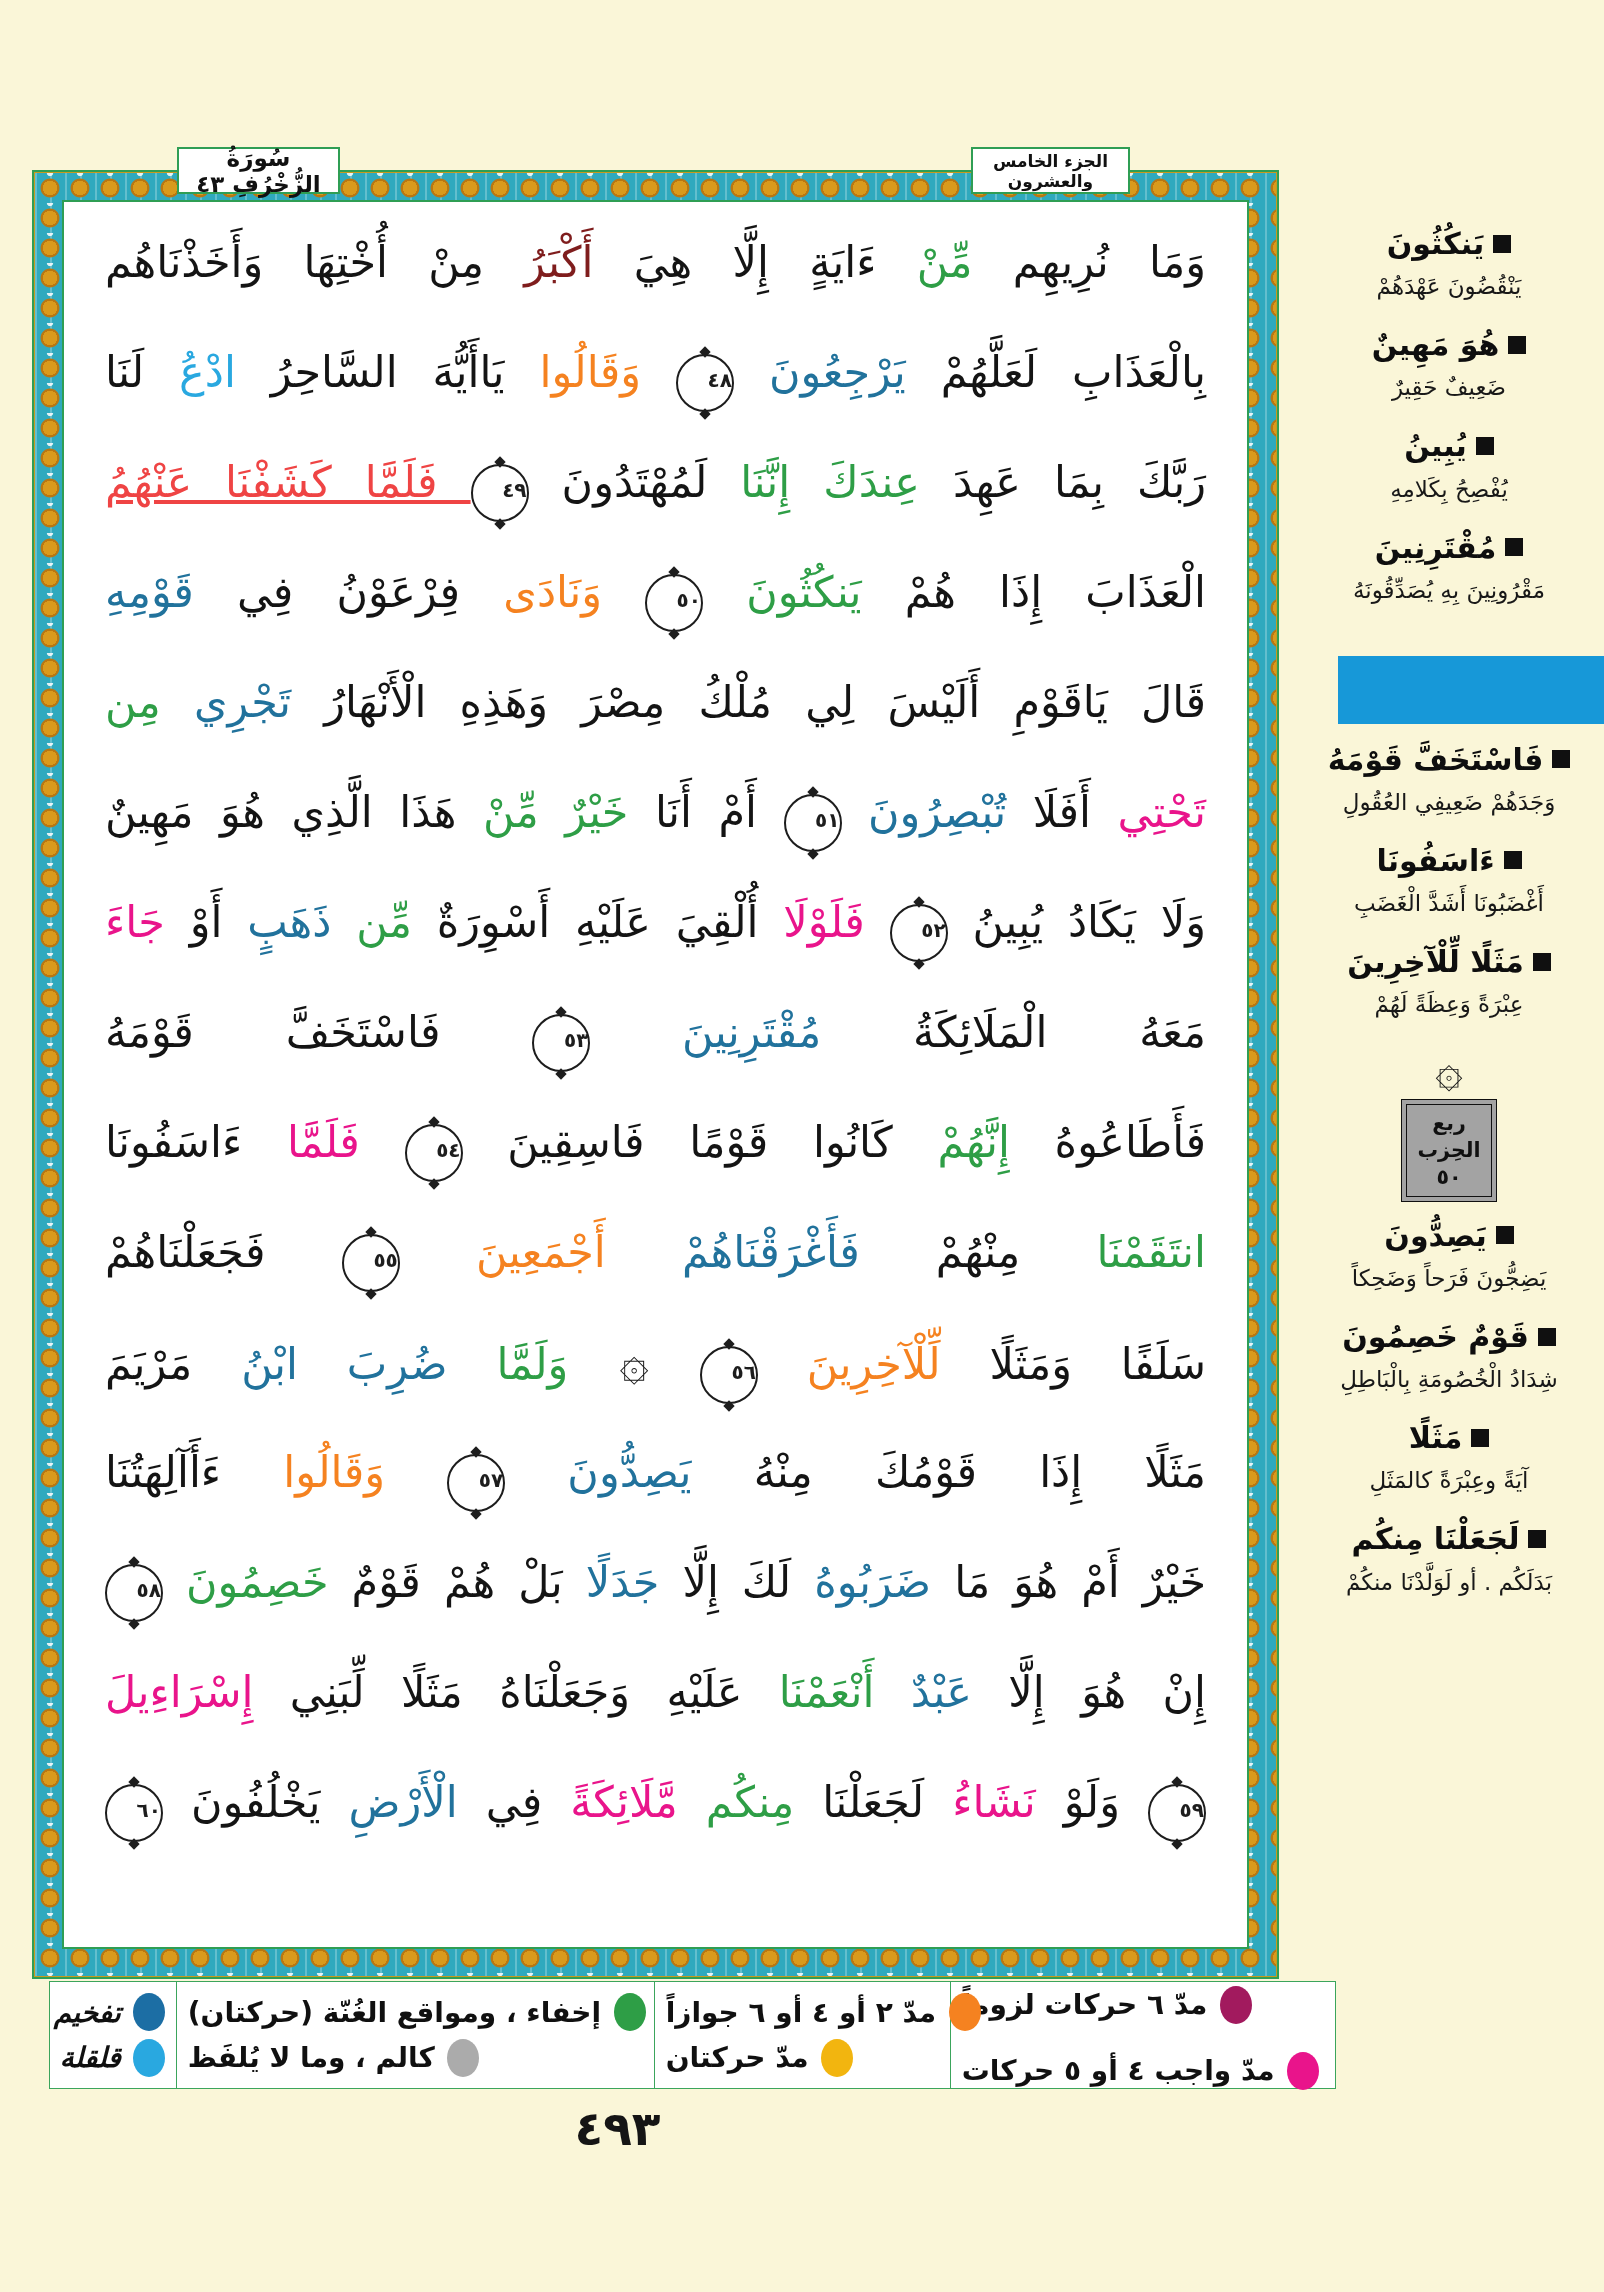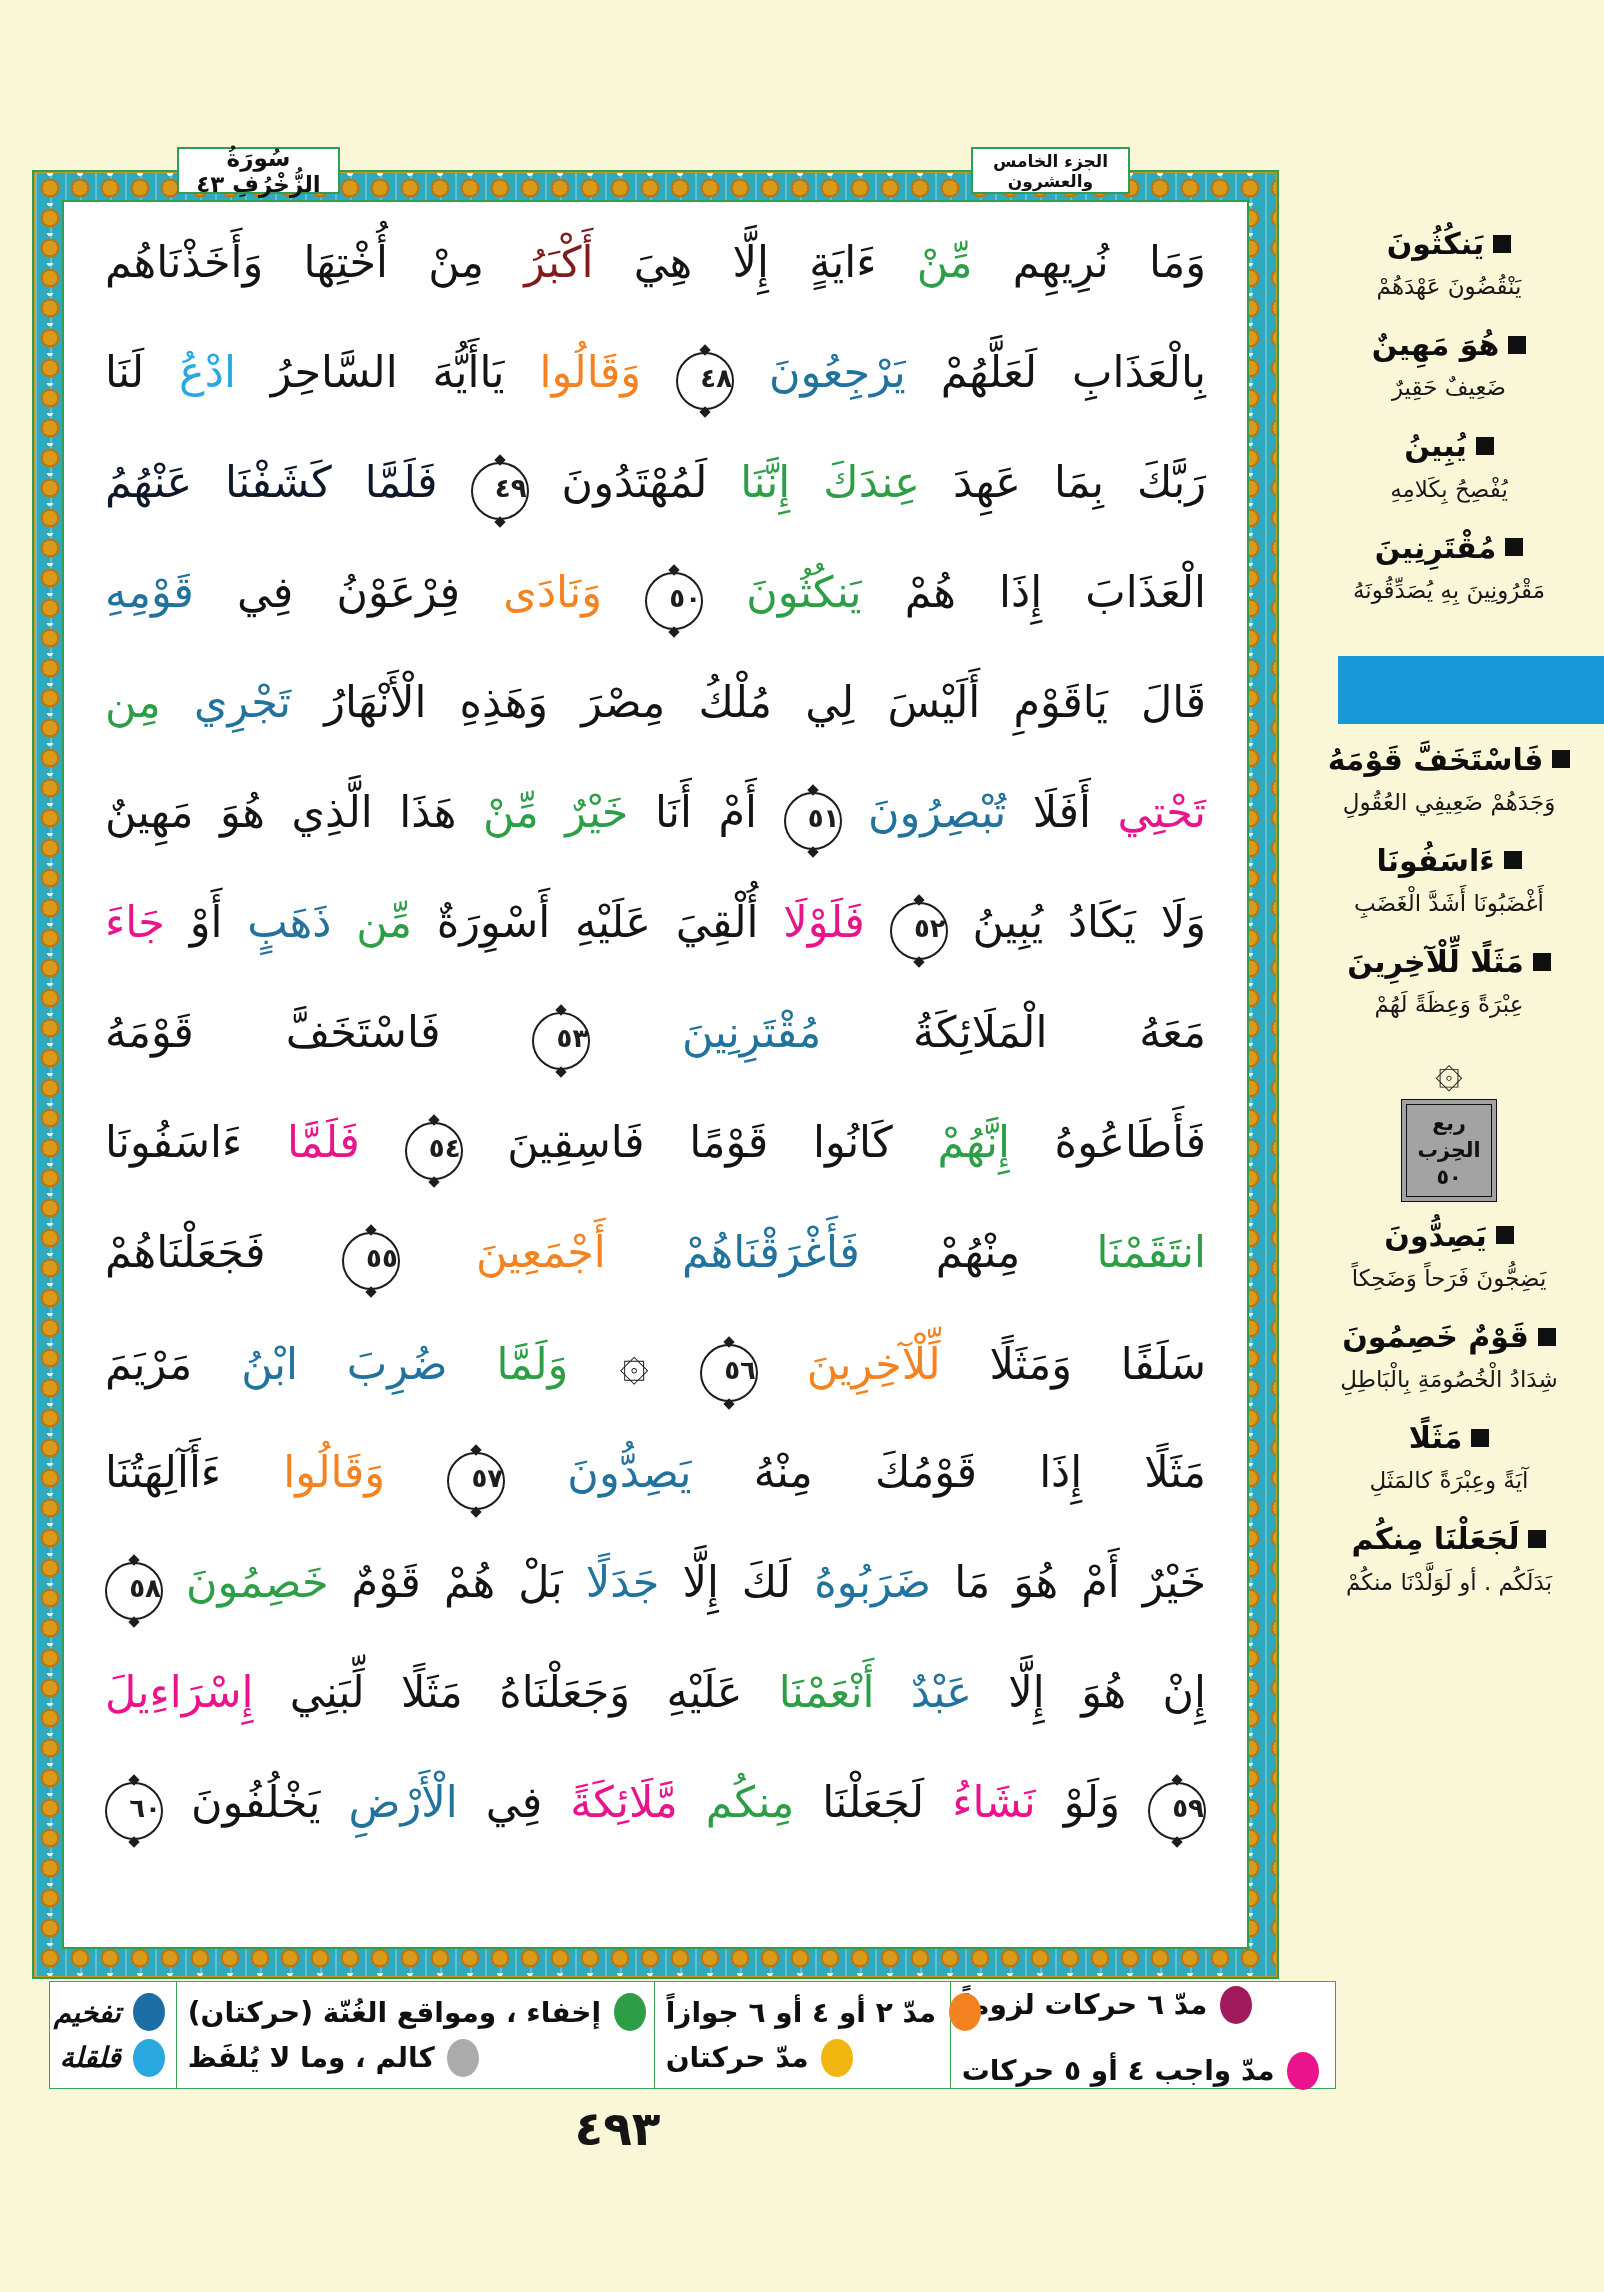--- a/index.html
+++ b/index.html
@@ -23,21 +23,21 @@
   .inner{width:100%;height:100%;box-sizing:border-box;background:#fff;
     border:2.7px solid #2F9E54;position:relative;}
   
   .textblock{position:absolute;top:5.4px;bottom:5.4px;left:41px;right:41px;}
   .qline{height:110px;line-height:110px;font-size:43px;direction:rtl;
     white-space:nowrap;text-align:justify;text-align-last:justify;
     font-weight:500;}
   .qline span{vertical-align:baseline;}
   .vnum{display:inline-block;width:54px;height:54px;line-height:48px;
     border:2.7px double #1d1d1d;border-radius:50%;text-align:center;
-    font-size:26px;font-weight:bold;color:#1d1d1d;background:#fff;
+    font-size:20px;font-weight:bold;color:#1d1d1d;background:#fff;
     vertical-align:-12.5px;position:relative;white-space:normal;}
   .vnum::before,.vnum::after{content:"";position:absolute;left:50%;width:8px;height:8px;
     background:#1d1d1d;transform:translateX(-50%) rotate(45deg);}
   .vnum::before{top:-8px}
   .vnum::after{bottom:-8px}
   .star{font-size:50px;}
   
   .titlebox{position:absolute;background:#fff;border:2.7px solid #2F9E54;
     display:flex;align-items:center;justify-content:center;direction:rtl;
     font-weight:bold;color:#111;z-index:5;box-sizing:border-box;text-align:center;}
@@ -81,21 +81,21 @@
 <div class="titlebox" id="juzBox">
   <span>الجزء الخامس والعشرون</span>
 </div>
 
 <div class="frame">
   <div class="band">
     <div class="inner">
       <div class="textblock">
           <div class="qline"><span style="color: rgb(20, 20, 20);">وَمَا نُرِيهِم </span><span style="color: rgb(46, 158, 70);">مِّنْ </span><span style="color: rgb(20, 20, 20);">ءَايَةٍ إِلَّا هِيَ </span><span style="color: #7f1d1d; margin-top: 44px;">أَكْبَرُ </span><span style="color: rgb(20, 20, 20);">مِنْ أُخْتِهَا </span><span style="color: rgb(20, 20, 20);">وَأَخَذْنَاهُم</span></div>
           <div class="qline"><span style="color: rgb(20, 20, 20);">بِالْعَذَابِ لَعَلَّهُمْ </span><span style="color: rgb(33, 114, 156);">يَرْجِعُونَ </span><span class="vnum">٤٨</span><span style="color: rgb(20, 20, 20);"> </span><span style="color: rgb(245, 130, 32);">وَقَالُوا </span><span style="color: rgb(20, 20, 20);">يَاأَيُّهَ السَّاحِرُ </span><span style="color: rgb(41, 168, 224);">ادْعُ </span><span style="color: rgb(20, 20, 20);">لَنَا</span></div>
-          <div class="qline"><span style="color: rgb(20, 20, 20);">رَبَّكَ بِمَا عَهِدَ </span><span style="color: rgb(46, 158, 70);">عِندَكَ </span><span style="color: rgb(46, 158, 70);">إِنَّنَا </span><span style="color: rgb(20, 20, 20);">لَمُهْتَدُونَ </span><span class="vnum">٤٩</span><span style="color: #0f172a;"> فَلَمَّا كَشَفْنَا عَنْهُمُ</span></div>
+          <div class="qline"><span style="color: rgb(20, 20, 20);">رَبَّكَ بِمَا عَهِدَ </span><span style="color: rgb(46, 158, 70);">عِندَكَ </span><span style="color: rgb(46, 158, 70);">إِنَّنَا </span><span style="color: rgb(20, 20, 20);">لَمُهْتَدُونَ </span><span class="vnum">٤٩</span><span style="color: #ef4444; text-decoration: underline;"> فَلَمَّا كَشَفْنَا عَنْهُمُ</span></div>
           <div class="qline"><span style="color: rgb(20, 20, 20);">الْعَذَابَ إِذَا هُمْ </span><span style="color: rgb(46, 158, 70);">يَنكُثُونَ </span><span class="vnum">٥٠</span><span style="color: rgb(20, 20, 20);"> </span><span style="color: rgb(245, 130, 32);">وَنَادَى </span><span style="color: rgb(20, 20, 20);">فِرْعَوْنُ فِي </span><span style="color: rgb(33, 114, 156);">قَوْمِهِ</span></div>
           <div class="qline"><span style="color: rgb(20, 20, 20);">قَالَ يَاقَوْمِ أَلَيْسَ لِي مُلْكُ مِصْرَ وَهَذِهِ الْأَنْهَارُ </span><span style="color: rgb(33, 114, 156);">تَجْرِي </span><span style="color: rgb(46, 158, 70);">مِن</span></div>
           <div class="qline"><span style="color: rgb(233, 20, 139);">تَحْتِي </span><span style="color: rgb(20, 20, 20);">أَفَلَا </span><span style="color: rgb(33, 114, 156);">تُبْصِرُونَ </span><span class="vnum">٥١</span><span style="color: rgb(20, 20, 20);"> أَمْ أَنَا </span><span style="color: rgb(46, 158, 70);">خَيْرٌ مِّنْ </span><span style="color: rgb(20, 20, 20);">هَذَا الَّذِي هُوَ مَهِينٌ</span></div>
           <div class="qline"><span style="color: rgb(20, 20, 20);">وَلَا يَكَادُ يُبِينُ </span><span class="vnum">٥٢</span><span style="color: rgb(20, 20, 20);"> </span><span style="color: rgb(233, 20, 139);">فَلَوْلَا </span><span style="color: rgb(20, 20, 20);">أُلْقِيَ عَلَيْهِ أَسْوِرَةٌ </span><span style="color: rgb(46, 158, 70);">مِّن </span><span style="color: rgb(33, 114, 156);">ذَهَبٍ </span><span style="color: rgb(20, 20, 20);">أَوْ </span><span style="color: rgb(233, 20, 139);">جَاءَ</span></div>
           <div class="qline"><span style="color: rgb(20, 20, 20);">مَعَهُ الْمَلَائِكَةُ </span><span style="color: rgb(33, 114, 156);">مُقْتَرِنِينَ </span><span class="vnum">٥٣</span><span style="color: rgb(20, 20, 20);"> فَاسْتَخَفَّ قَوْمَهُ</span></div>
           <div class="qline"><span style="color: rgb(20, 20, 20);">فَأَطَاعُوهُ </span><span style="color: rgb(46, 158, 70);">إِنَّهُمْ </span><span style="color: rgb(20, 20, 20);">كَانُوا قَوْمًا فَاسِقِينَ </span><span class="vnum">٥٤</span><span style="color: rgb(20, 20, 20);"> </span><span style="color: rgb(233, 20, 139);">فَلَمَّا </span><span style="color: rgb(20, 20, 20);">ءَاسَفُونَا</span></div>
           <div class="qline"><span style="color: rgb(46, 158, 70);">انتَقَمْنَا </span><span style="color: rgb(20, 20, 20);">مِنْهُمْ </span><span style="color: rgb(33, 114, 156);">فَأَغْرَقْنَاهُمْ </span><span style="color: rgb(245, 130, 32);">أَجْمَعِينَ </span><span class="vnum">٥٥</span><span style="color: rgb(20, 20, 20);"> فَجَعَلْنَاهُمْ</span></div>
           <div class="qline"><span style="color: rgb(20, 20, 20);">سَلَفًا وَمَثَلًا </span><span style="color: rgb(245, 130, 32);">لِّلْآخِرِينَ </span><span class="vnum">٥٦</span><span class="star" style="color: rgb(20, 20, 20);"> ۞ </span><span style="color: rgb(46, 158, 70);">وَلَمَّا </span><span style="color: rgb(33, 114, 156);">ضُرِبَ </span><span style="color: rgb(33, 114, 156);">ابْنُ </span><span style="color: rgb(20, 20, 20);">مَرْيَمَ</span></div>
           <div class="qline"><span style="color: rgb(20, 20, 20);">مَثَلًا إِذَا قَوْمُكَ مِنْهُ </span><span style="color: rgb(33, 114, 156);">يَصِدُّونَ </span><span class="vnum">٥٧</span><span style="color: rgb(20, 20, 20);"> </span><span style="color: rgb(245, 130, 32);">وَقَالُوا </span><span style="color: rgb(20, 20, 20);">ءَأَآلِهَتُنَا</span></div>
           <div class="qline"><span style="color: rgb(20, 20, 20);">خَيْرٌ أَمْ هُوَ </span><span style="color: rgb(20, 20, 20);">مَا </span><span style="color: rgb(33, 114, 156);">ضَرَبُوهُ </span><span style="color: rgb(20, 20, 20);">لَكَ إِلَّا </span><span style="color: rgb(33, 114, 156);">جَدَلًا </span><span style="color: rgb(20, 20, 20);">بَلْ هُمْ قَوْمٌ </span><span style="color: rgb(46, 158, 70);">خَصِمُونَ </span><span class="vnum">٥٨</span></div>

